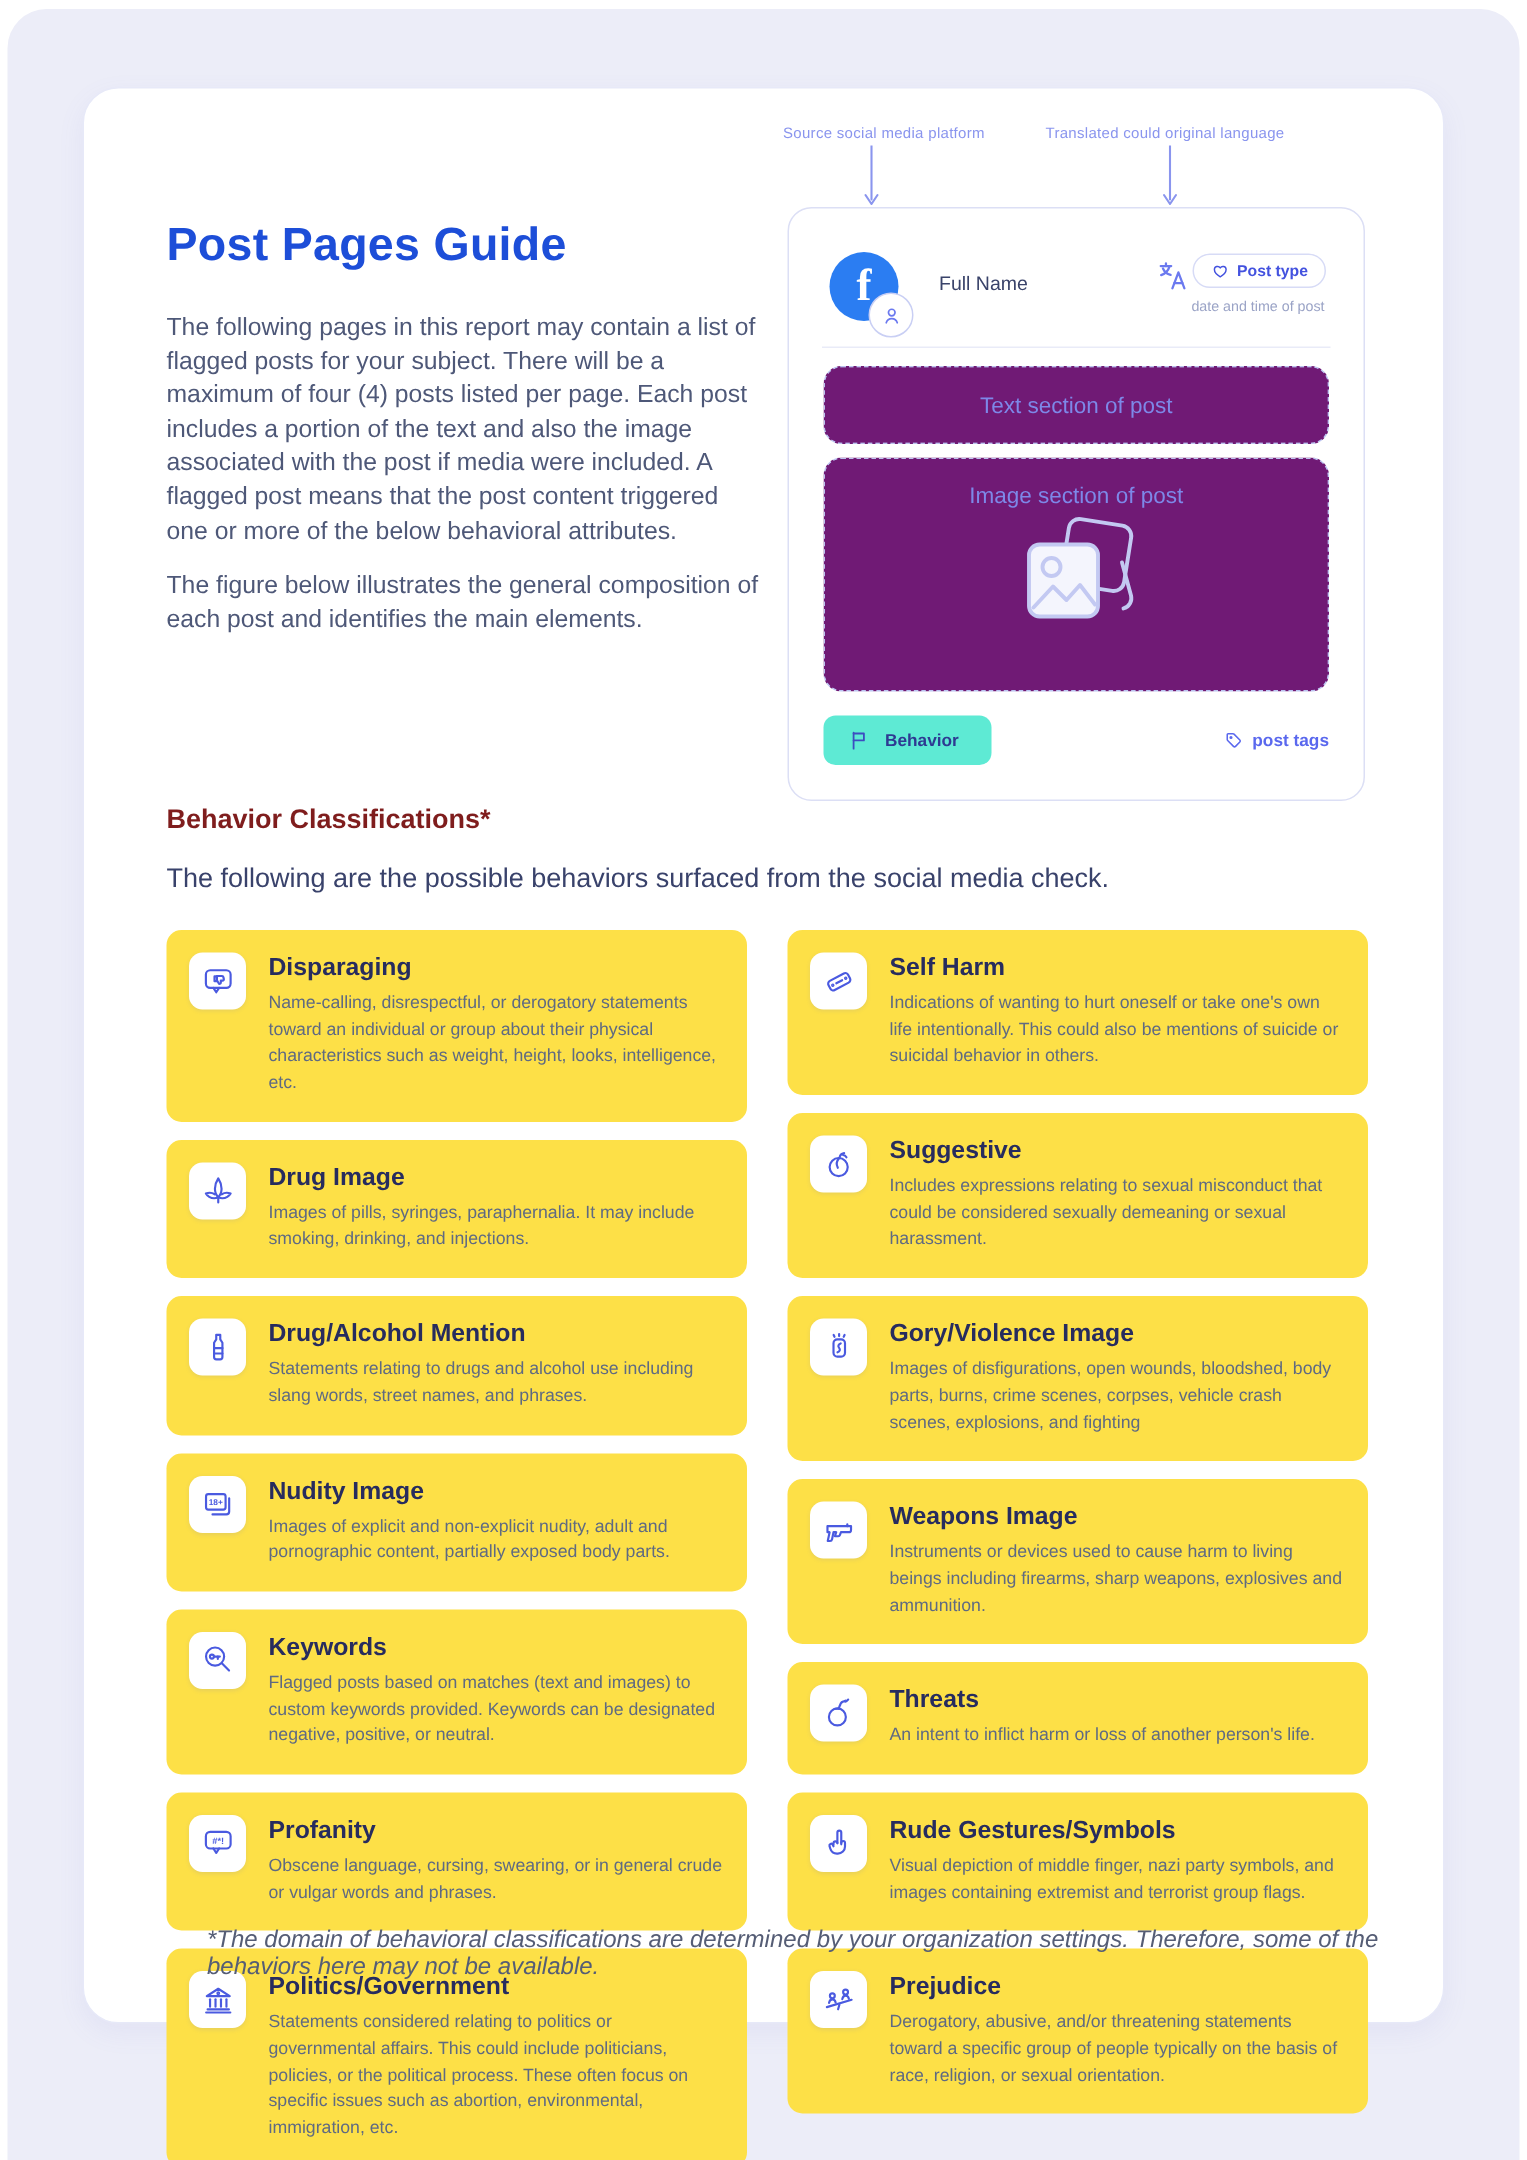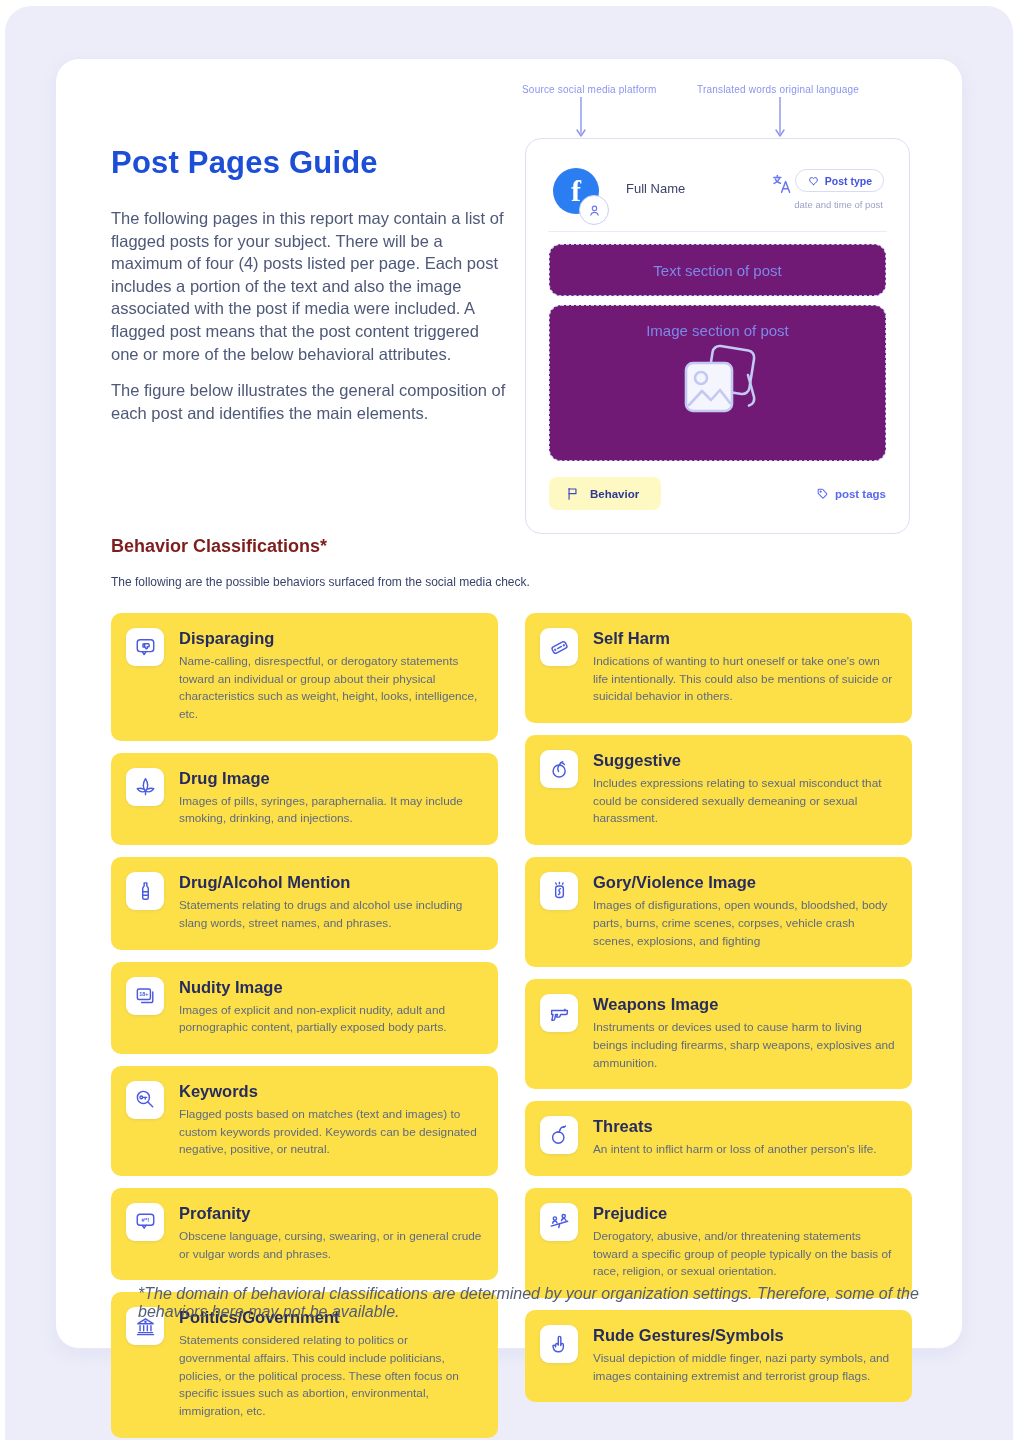--- a/index.html
+++ b/index.html
@@ -27,29 +27,29 @@
   .post-type-btn { position:absolute; right:25px; top:30px; height:23px; padding:0 11px; border:1px solid #d7dbf6; border-radius:13px; display:flex; align-items:center; gap:5px; color:#4352df; font-size:10.5px; font-weight:700; background:#fff; }
   .post-type-btn svg { width:13px; height:13px; }
   .date-label { position:absolute; right:26px; top:60px; font-size:9.5px; color:#9aa3c6; }
   .post-divider { position:absolute; left:22px; right:22px; top:92px; height:1px; background:#e9ebf8; }
   .dash-box { position:absolute; left:23px; right:23px; border:1.6px dashed #bcc3f0; border-radius:12px; background:#701a75; color:#7d88e8; }
   .dash-text { top:105px; height:52px; display:flex; align-items:center; justify-content:center; font-size:15px; }
   .dash-image { top:166px; height:156px; text-align:center; }
   .dash-image .lbl { margin-top:16px; font-size:15px; }
   .dash-image svg { margin-top:4px; width:96px; height:82px; color:#c3c9f2; }
   .post-footer { position:absolute; left:23px; right:23px; top:338px; height:33px; display:flex; align-items:center; justify-content:space-between; }
-  .behavior-pill { height:33px; padding:0 22px 0 16px; background:#fef9c3; border-radius:8px; display:flex; align-items:center; gap:10px; color:#2e3a92; font-size:11.5px; font-weight:700; }
+  .behavior-pill { height:33px; padding:0 22px 0 16px; background:#5eead4; border-radius:8px; display:flex; align-items:center; gap:10px; color:#2e3a92; font-size:11.5px; font-weight:700; }
   .behavior-pill svg { width:15px; height:15px; color:#3d4cc0; }
   .post-tags { display:flex; align-items:center; gap:6px; color:#5a68ee; font-size:11.5px; font-weight:700; }
   .post-tags svg { width:13px; height:13px; }
 
   
   .classif { position:absolute; left:55px; top:477px; width:802px; }
   .classif h2 { font-size:18px; font-weight:600; color:#7f1d1d; }
-  .classif .sub { margin-top:18px; font-size:12px; color:#39426b; }
+  .classif .sub { margin-top:18px; font-size:18px; color:#39426b; }
   .cards-grid { margin-top:24px; display:flex; gap:27px; align-items:flex-start; }
   .col { width:387px; display:flex; flex-direction:column; gap:12px; }
   .bcard { background:#fde047; border-radius:10px; padding:15px 16px 17px 15px; display:flex; gap:15px; }
   .icon-tile { flex:0 0 38px; width:38px; height:38px; background:#fff; border-radius:9px; box-shadow:0 1px 3px rgba(100,110,200,.14); display:flex; align-items:center; justify-content:center; color:#4a5ae0; }
   .icon-tile svg { width:23px; height:23px; }
   .bcard-title { font-size:16.5px; font-weight:600; color:#272c5e; margin-top:1px; }
   .bcard-desc { margin-top:5px; font-size:11.8px; line-height:1.5; color:#5f6a82; }
   .footnote { position:absolute; left:55px; top:1226px; width:800px; font-size:16px; font-style:italic; color:#555d75;margin-left:27px; }
 </style>
 </head>
@@ -61,21 +61,21 @@
 
   <h1 class="page-title">Post Pages Guide</h1>
 
   <div class="intro">
     <p>The following pages in this report may contain a list of flagged posts for your subject. There will be a maximum of four (4) posts listed per page. Each post includes a portion of the text and also the image associated with the post if media were included. A flagged post means that the post content triggered one or more of the below behavioral attributes.</p>
     <p>The figure below illustrates the general composition of each post and identifies the main elements.</p>
   </div>
 
   <div class="figure">
     <div class="fig-label l1">Source social media platform</div>
-    <div class="fig-label l2">Translated words original language</div>
+    <div class="fig-label l2">Translated could original language</div>
     <svg class="fig-arrow a1" viewBox="0 0 12 42">
         <path d="M6 0v36M2 33l4 6 4-6" fill="none" stroke="currentColor" stroke-width="1.4" stroke-linecap="round" stroke-linejoin="round"></path>
       </svg>
     <svg class="fig-arrow a2" viewBox="0 0 12 42">
         <path d="M6 0v36M2 33l4 6 4-6" fill="none" stroke="currentColor" stroke-width="1.4" stroke-linecap="round" stroke-linejoin="round"></path>
       </svg>
 
     <div class="post-card">
       <div class="fb-wrap">
         <div class="fb-circle">f</div>
@@ -350,48 +350,48 @@
     <div class="bcard-text">
       <div class="bcard-title">Threats</div>
       <div class="bcard-desc">An intent to inflict harm or loss of another person's life.</div>
     </div>
   </div>
 
   <div class="bcard">
     <div class="icon-tile">
               <span class="icon-slot" style="display: flex;">
                 <svg viewBox="0 0 24 24" fill="none" stroke="currentColor" stroke-width="1.5" stroke-linecap="round" stroke-linejoin="round">
+                  <path d="M10.7 12.2V4.9a1.35 1.35 0 0 1 2.7 0v7.3"></path>
+                  <path d="M13.4 13.1v-1a1.3 1.3 0 0 1 2.6 0v2.5a5 5 0 0 1-5 5h-.6a4.8 4.8 0 0 1-4.6-3.4l-.6-2a1.2 1.2 0 0 1 2.2-.9l.6 1.2"></path>
+                  <path d="M8 13.4v-1a1.35 1.35 0 0 1 2.7 0"></path>
+                </svg>
+              </span>
+            </div>
+    <div class="bcard-text">
+      <div class="bcard-title">Rude Gestures/Symbols</div>
+      <div class="bcard-desc">Visual depiction of middle finger, nazi party symbols, and images containing extremist and terrorist group flags.</div>
+    </div>
+  </div>
+
+  <div class="bcard">
+    <div class="icon-tile">
+              <span class="icon-slot" style="display: flex;">
+                <svg viewBox="0 0 24 24" fill="none" stroke="currentColor" stroke-width="1.5" stroke-linecap="round" stroke-linejoin="round">
                   <circle cx="7.2" cy="8.9" r="1.7"></circle>
                   <path d="M4.9 13.8c.3-1.5 1.2-2.4 2.3-2.4s2 .8 2.3 2.1"></path>
                   <circle cx="16.4" cy="6.3" r="1.7"></circle>
                   <path d="M14.1 11.2c.3-1.5 1.2-2.4 2.3-2.4s2 .8 2.3 2.1"></path>
                   <path d="M3.4 16.8 20.6 11.7"></path>
                   <path d="M11.2 18.3l.9-3.2"></path>
                 </svg>
               </span>
             </div>
     <div class="bcard-text">
       <div class="bcard-title">Prejudice</div>
       <div class="bcard-desc">Derogatory, abusive, and/or threatening statements toward a specific group of people typically on the basis of race, religion, or sexual orientation.</div>
     </div>
   </div>
-
-  <div class="bcard">
-    <div class="icon-tile">
-              <span class="icon-slot" style="display: flex;">
-                <svg viewBox="0 0 24 24" fill="none" stroke="currentColor" stroke-width="1.5" stroke-linecap="round" stroke-linejoin="round">
-                  <path d="M10.7 12.2V4.9a1.35 1.35 0 0 1 2.7 0v7.3"></path>
-                  <path d="M13.4 13.1v-1a1.3 1.3 0 0 1 2.6 0v2.5a5 5 0 0 1-5 5h-.6a4.8 4.8 0 0 1-4.6-3.4l-.6-2a1.2 1.2 0 0 1 2.2-.9l.6 1.2"></path>
-                  <path d="M8 13.4v-1a1.35 1.35 0 0 1 2.7 0"></path>
-                </svg>
-              </span>
-            </div>
-    <div class="bcard-text">
-      <div class="bcard-title">Rude Gestures/Symbols</div>
-      <div class="bcard-desc">Visual depiction of middle finger, nazi party symbols, and images containing extremist and terrorist group flags.</div>
-    </div>
-  </div>
 </div>
     </div>
   </div>
 
   <div class="footnote">*The domain of behavioral classifications are determined by your organization settings. Therefore, some of the behaviors here may not be available.</div>
 </div>
 
 </body></html>

